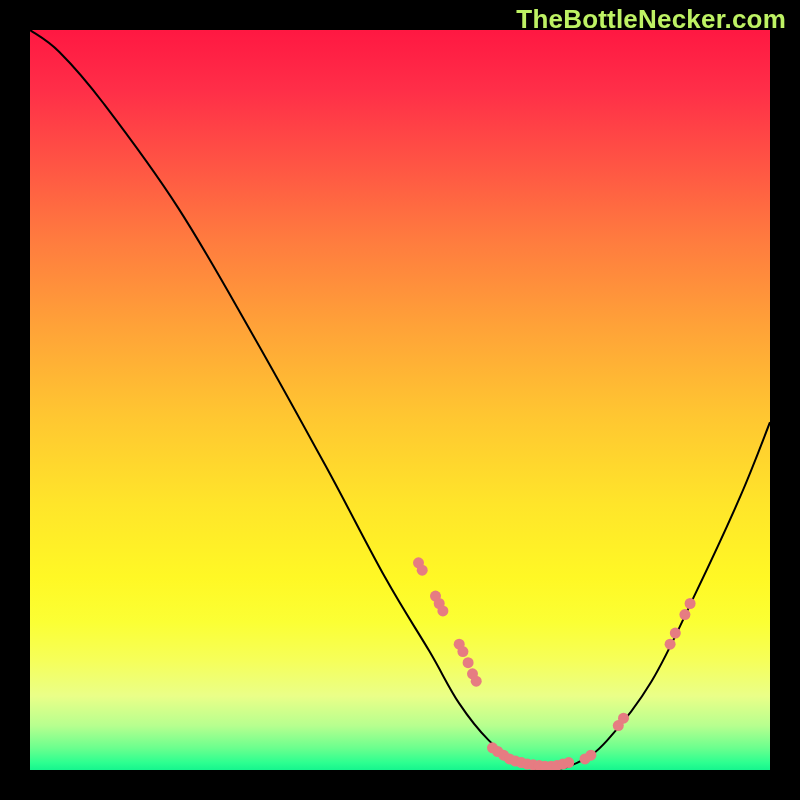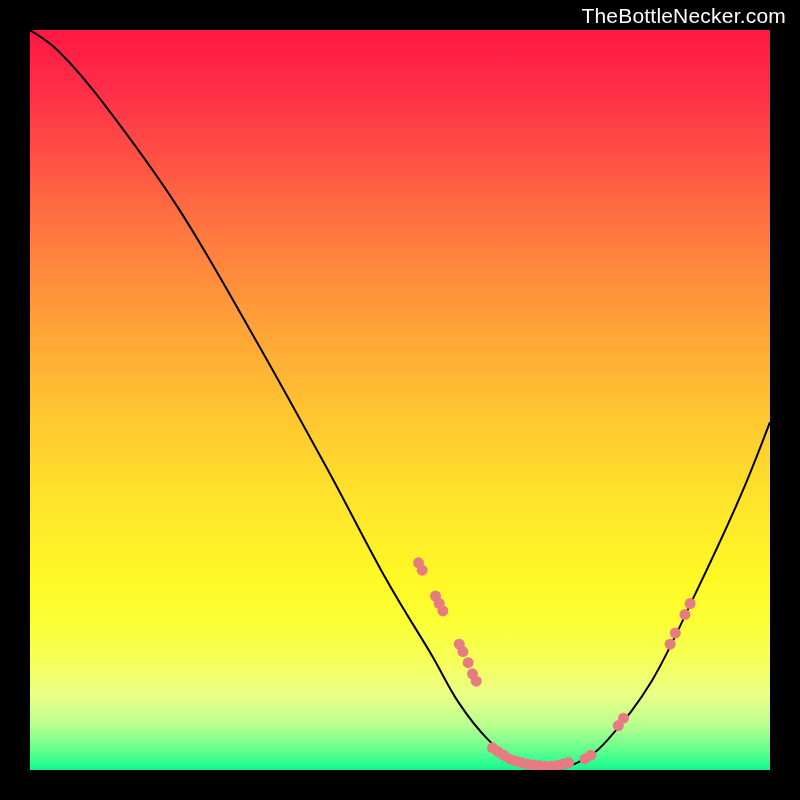--- a/index.html
+++ b/index.html
@@ -8,23 +8,23 @@
     width: 800px;
     height: 800px;
     background: #000;
     font-family: Arial, Helvetica, sans-serif;
     overflow: hidden;
   }
   .watermark {
     position: absolute;
     top: 4px;
     right: 14px;
-    color: #ffffff;
-    font-size: 21px;
-    font-weight: 400;
+    color: #bef264;
+    font-size: 26px;
+    font-weight: 700;
     letter-spacing: 0.2px;
     z-index: 10;
   }
   .plot-area {
     position: absolute;
     left: 30px;
     top: 30px;
     width: 740px;
     height: 740px;
     overflow: hidden;

